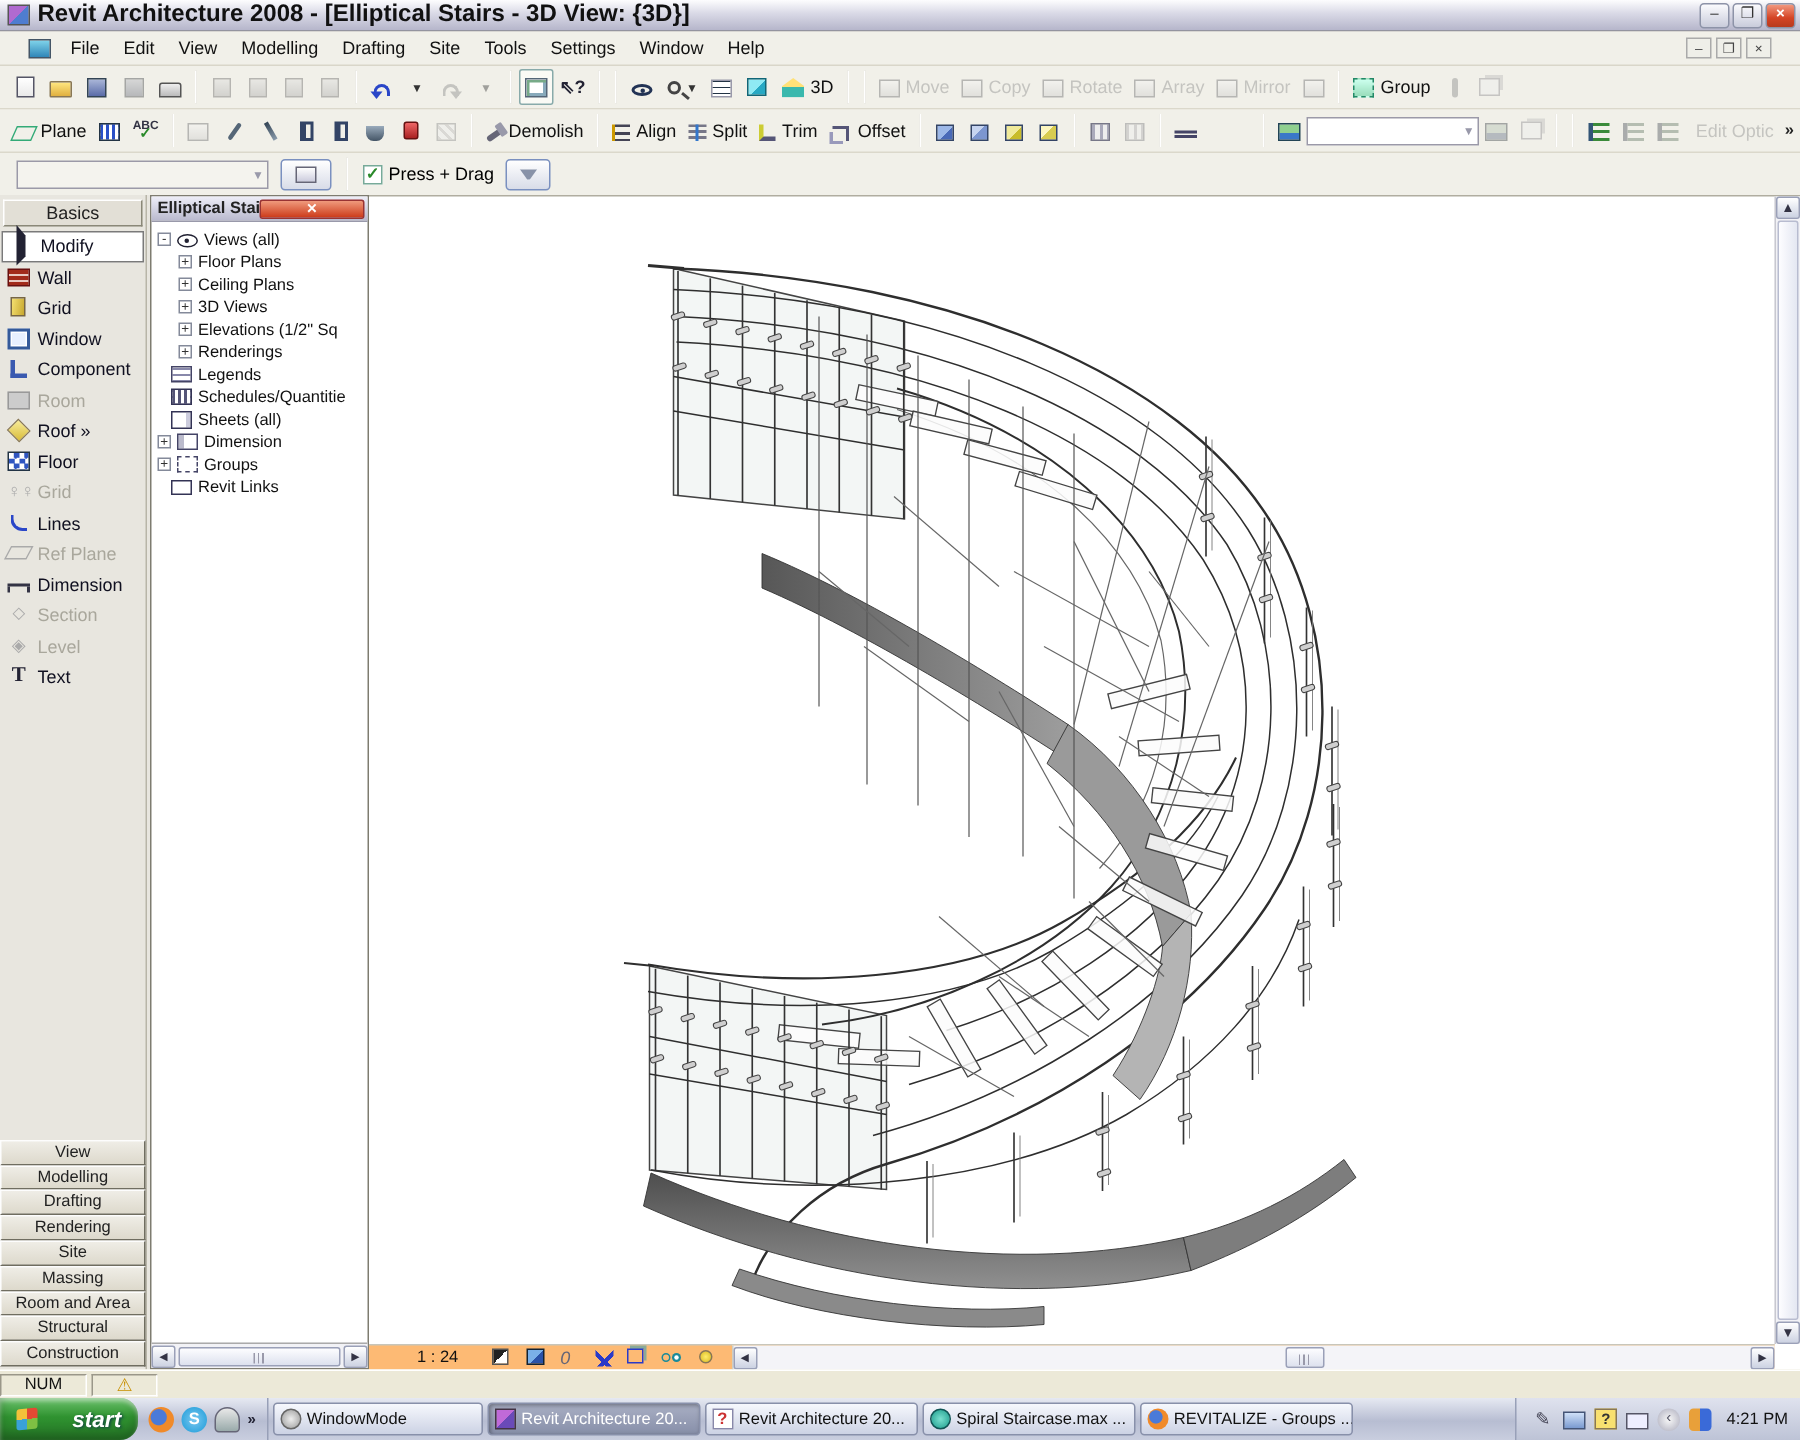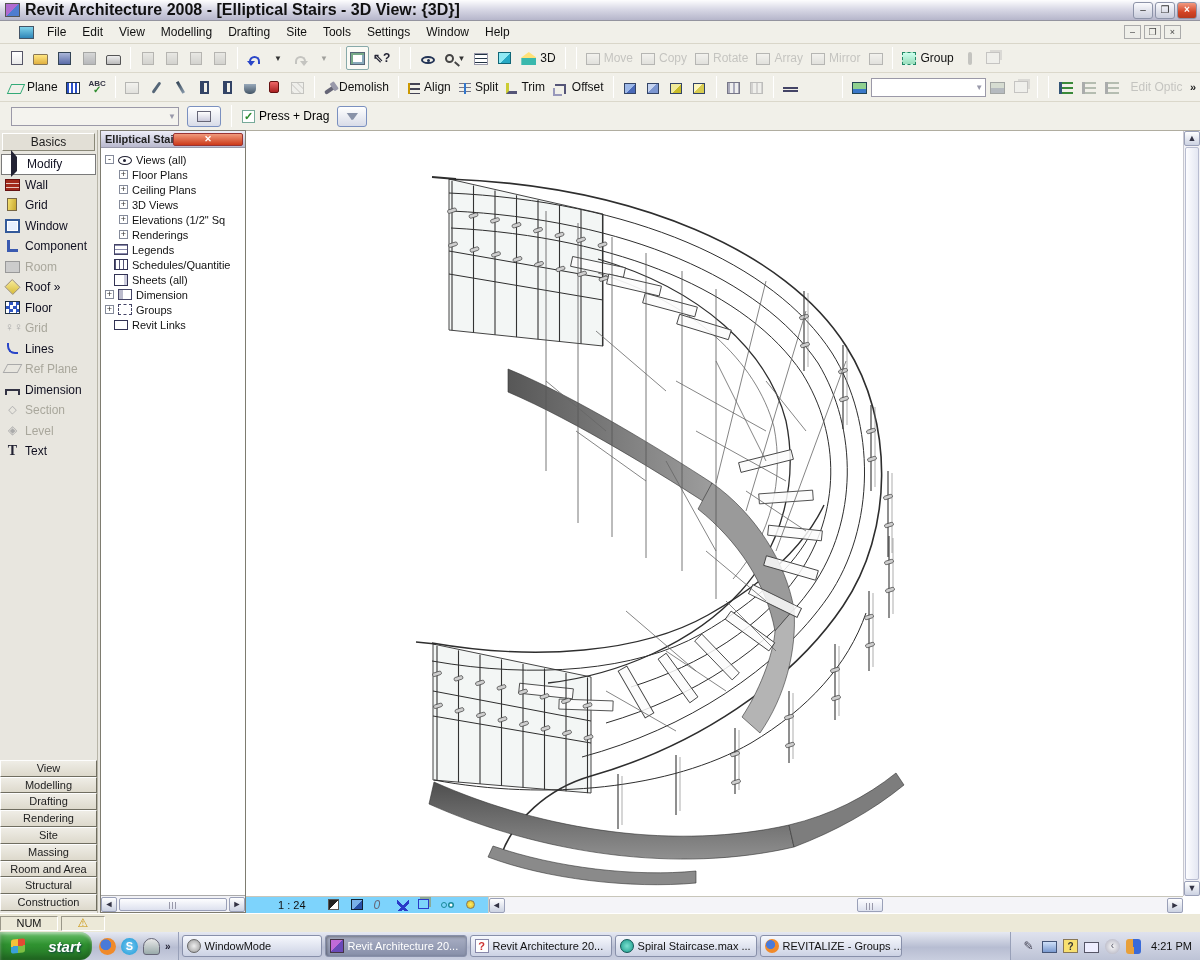--- a/index.html
+++ b/index.html
@@ -127,21 +127,21 @@
   .t-links{border:1px solid #335;height:10px;margin-top:1px}
   .pb-hscroll{height:17px;border-top:1px solid #aaa;background:#f2f2f6;display:flex;align-items:center}
   .sbtn{width:16px;height:15px;border:1px solid #9aa0b8;border-radius:2px;background:linear-gradient(#fff,#ccd2e2);font-size:9px;line-height:13px;text-align:center;color:#334;flex:none}
   .pb-thumb{height:13px;flex:1;margin:0 2px;border:1px solid #9aa0b8;border-radius:2px;background:linear-gradient(#fdfdff,#dde1ee);position:relative}
   .grip{position:absolute;left:50%;top:3px;width:8px;height:7px;transform:translateX(-50%);background:repeating-linear-gradient(90deg,#99a 0 1px,transparent 1px 3px)}
   
   #canvas{flex:1;position:relative;background:#fff;border-top:1px solid #b0ada0}
   #stairs{position:absolute;left:0;top:0}
   #vscroll{position:absolute;right:0;top:0;bottom:17px;width:17px;background:#f2f2f6;border-left:1px solid #c8c8d0;display:flex;flex-direction:column}
   #vscroll .vthumb{flex:1;margin:1px;border:1px solid #b8bcd0;border-radius:2px;background:linear-gradient(90deg,#fdfdff,#e4e7f2)}
-  #viewbar{position:absolute;left:0;right:17px;bottom:0;height:17px;display:flex;align-items:center;background:#7dd3fc;border-top:1px solid #c8c6ba}
+  #viewbar{position:absolute;left:0;right:17px;bottom:0;height:17px;display:flex;align-items:center;background:#fdba74;border-top:1px solid #c8c6ba}
   .scale-lbl{margin-left:32px;font-size:11px;color:#111}
   .vcicons{display:flex;align-items:center;margin-left:22px;gap:9px}
   .vci{width:14px;height:13px;position:relative}
   .v-detail{background:linear-gradient(135deg,#222 0 50%,#fff 50%);border:1px solid #555;width:11px;height:11px}
   .v-model{background:linear-gradient(135deg,#7ab0e8 0 55%,#2a52a8 55%);border:1px solid #123;width:12px;height:11px}
   .v-shadow{font-style:italic;color:#667;font-size:12px;line-height:12px}
   .v-crop{background:linear-gradient(45deg,transparent 0 5px,#2a3ac8 5px 8px,transparent 8px),linear-gradient(-45deg,transparent 0 5px,#2a3ac8 5px 8px,transparent 8px);width:12px;height:12px}
   .v-crop2{border:1.5px solid #2a3ac8;width:11px;height:10px;box-shadow:2px -2px 0 #8a9}
   .v-glasses{width:6px;height:6px;border:1.5px solid #1a8a9a;border-radius:50%;box-shadow:7px 0 0 -1.5px #fff,7px 0 0 0 #1a8a9a;margin-top:3px}
   .v-bulb{width:9px;height:9px;background:radial-gradient(#ffec6a,#d8b820);border:1px solid #875;border-radius:50%;margin:1px 2px}

